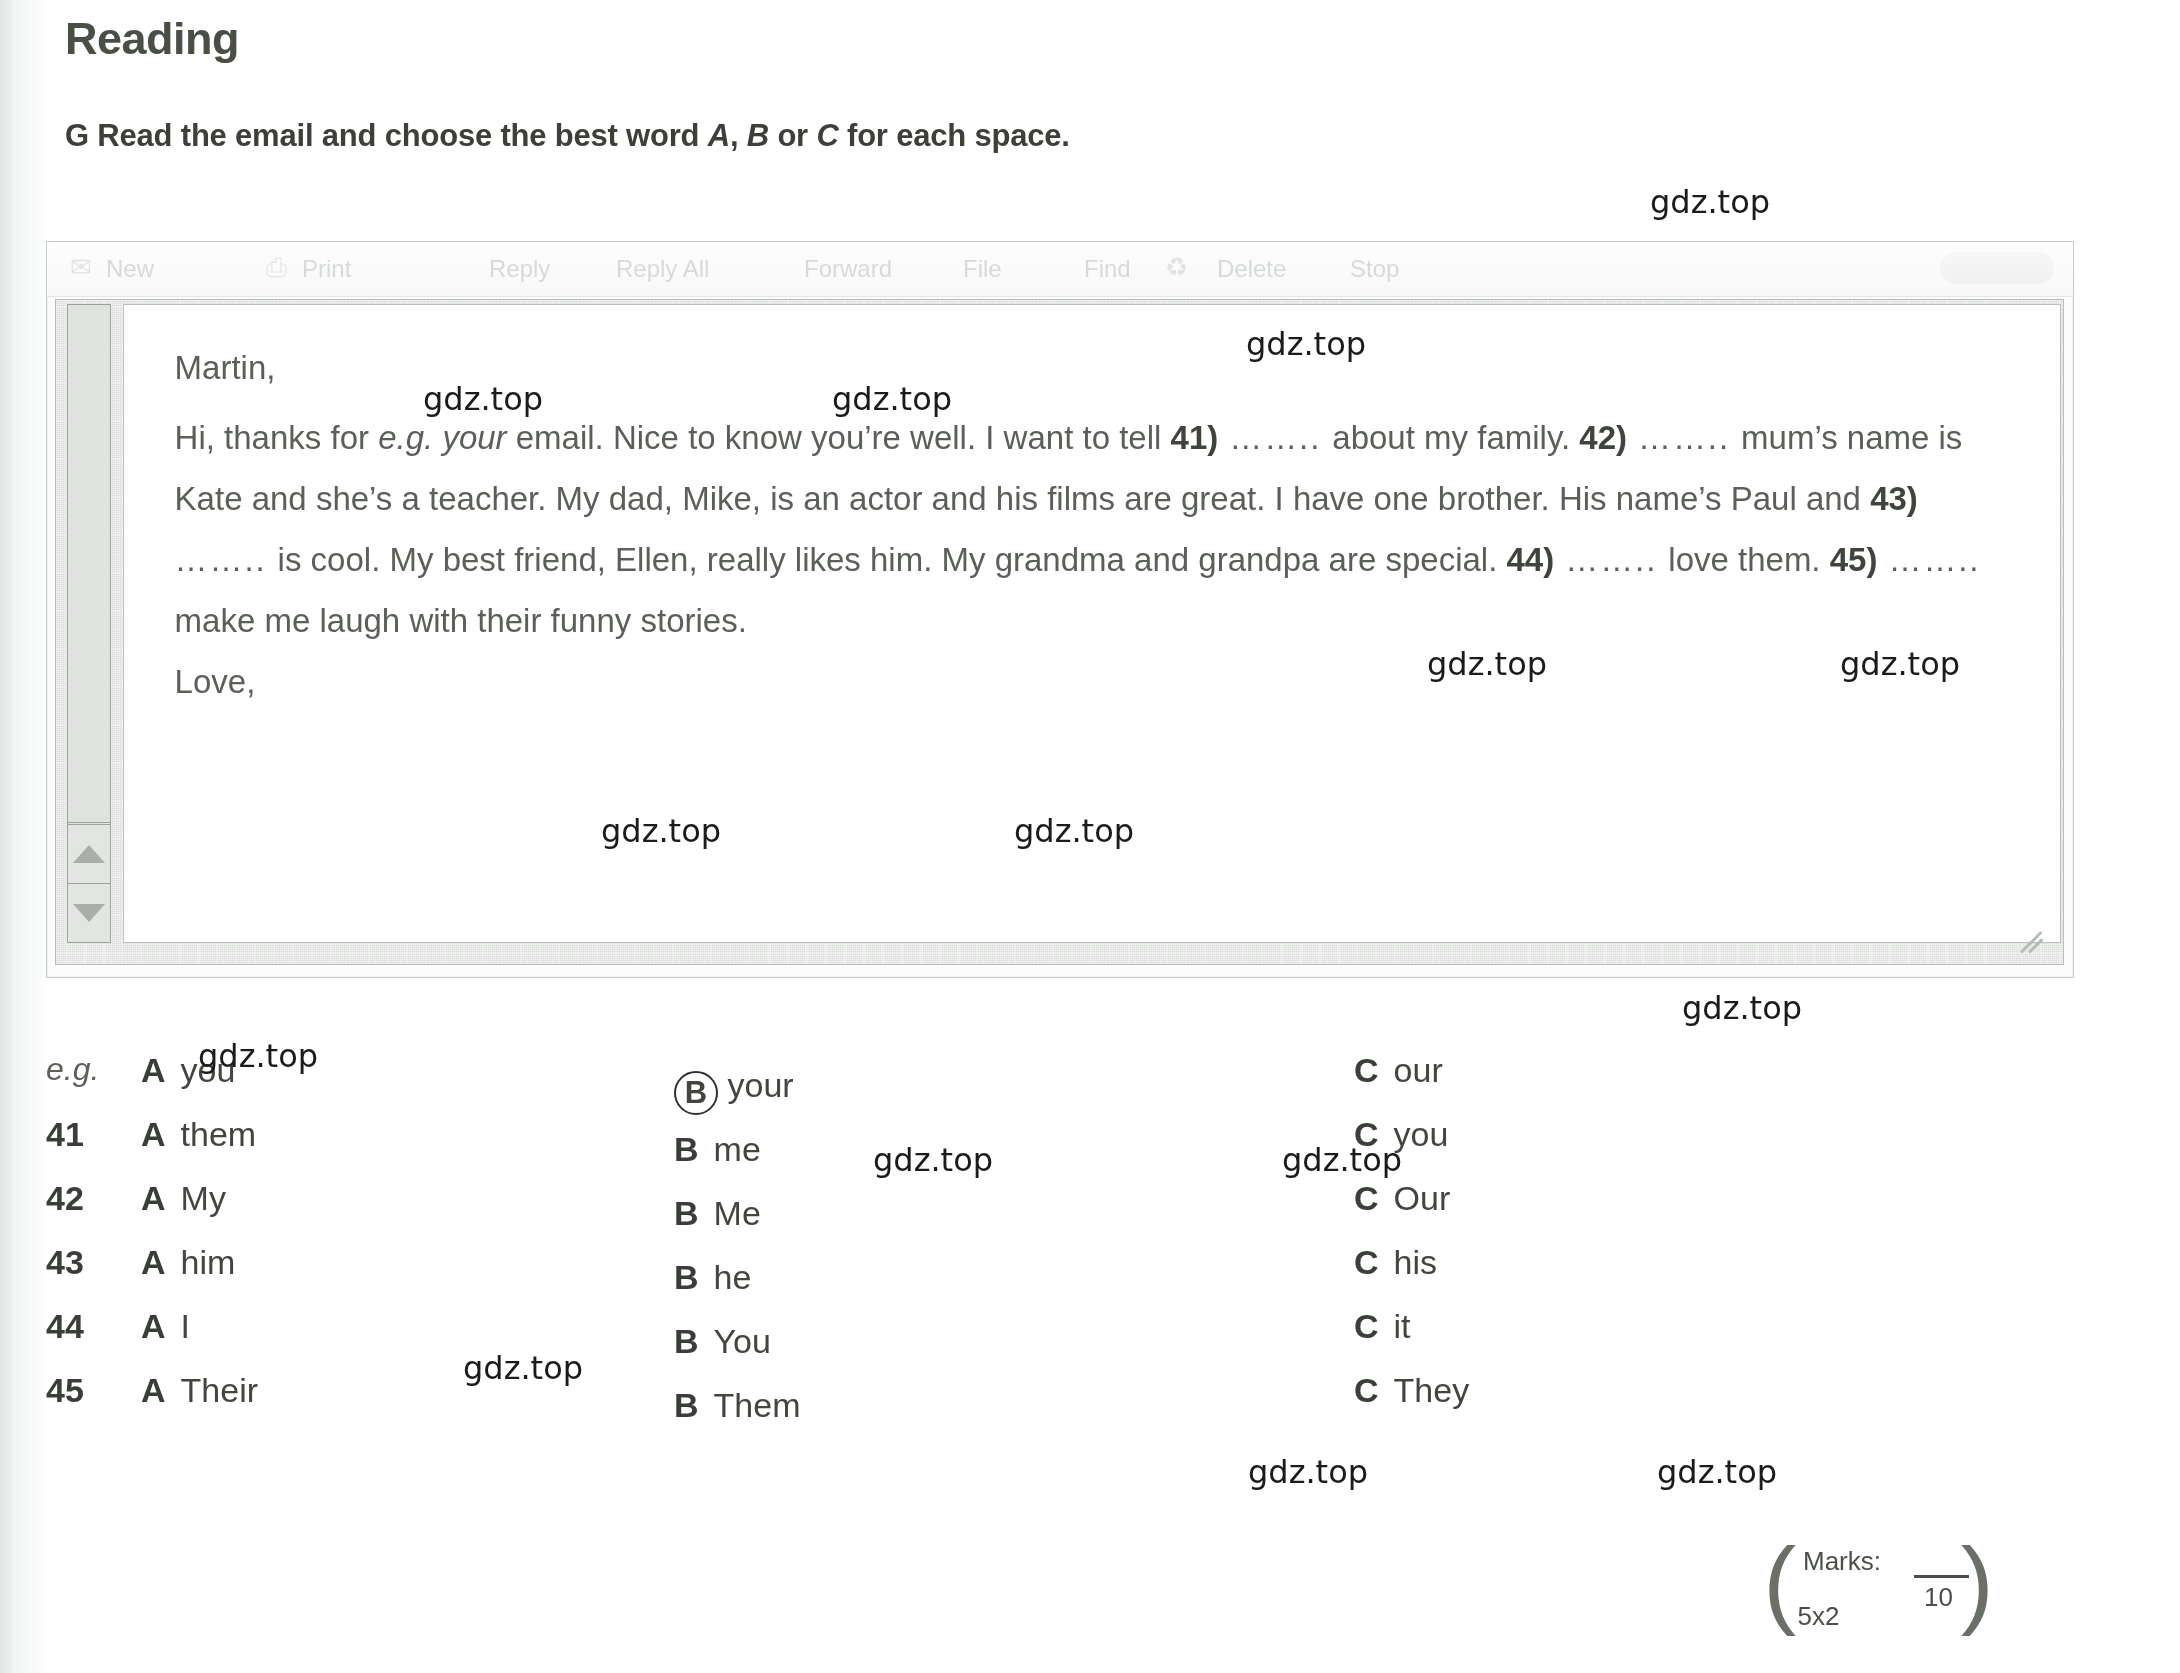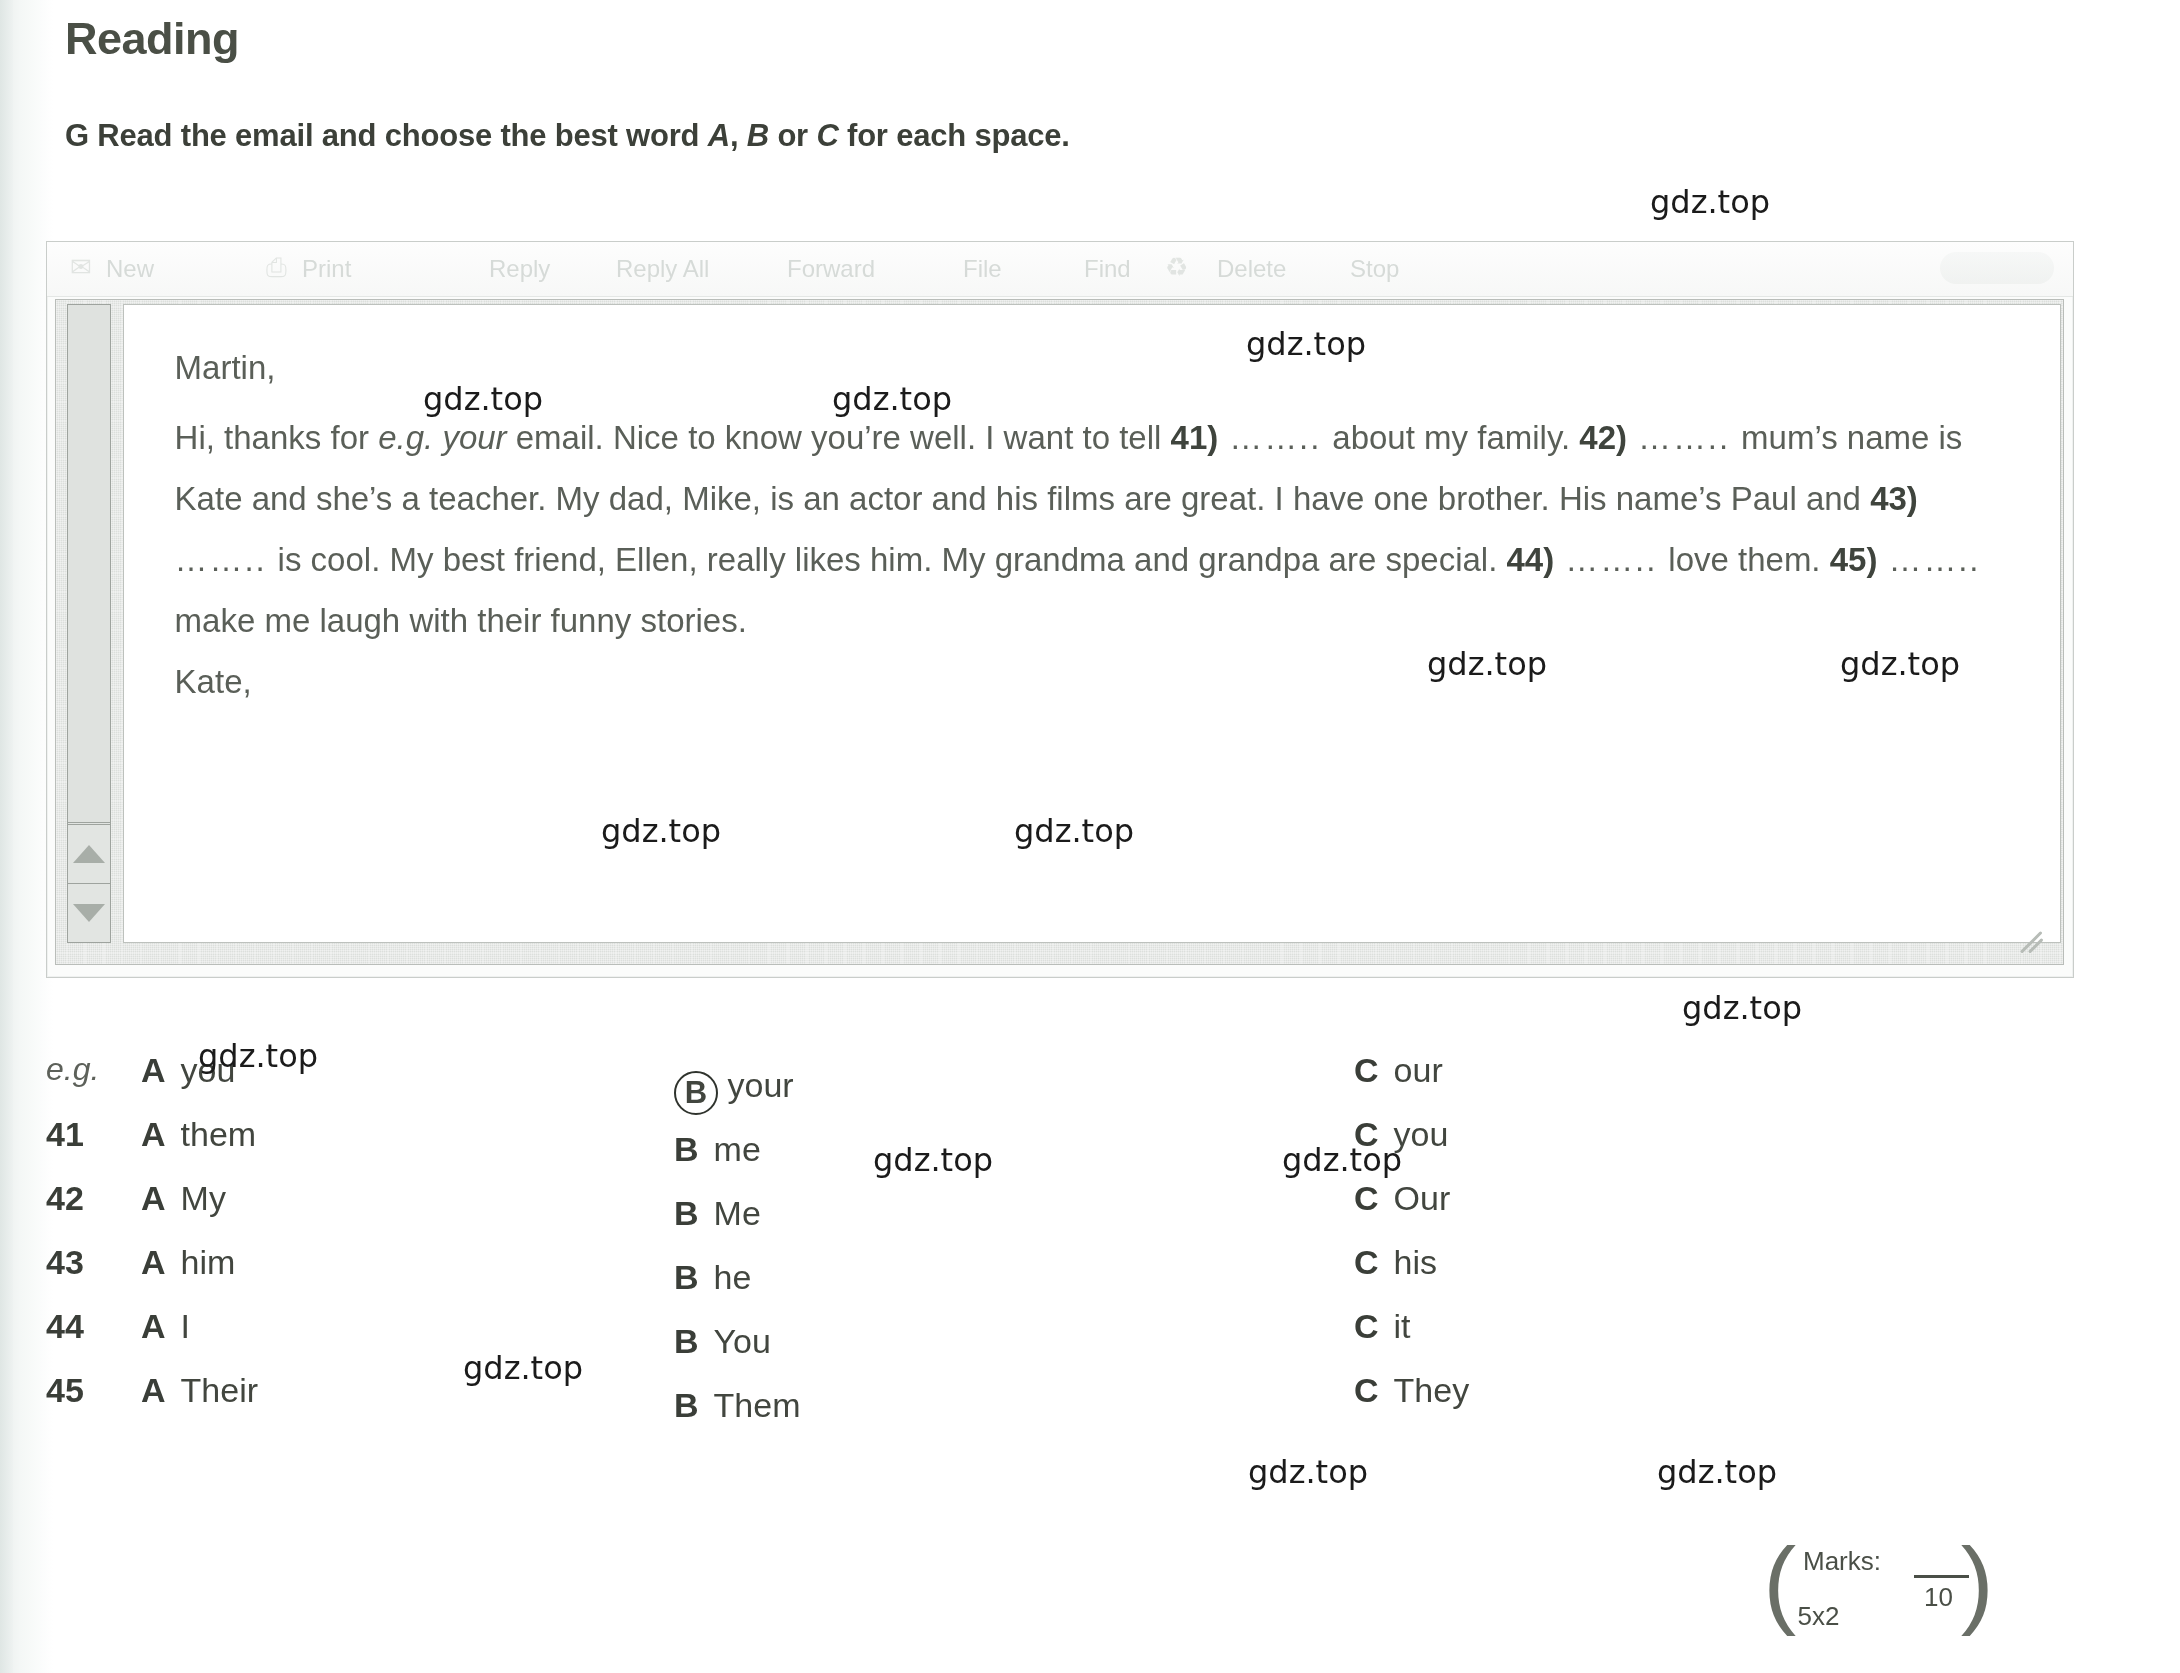--- a/index.html
+++ b/index.html
@@ -199,21 +199,21 @@
 
 <div id="email-window">
 
   <div id="email-toolbar">
     <div class="tb-glyph" style="left:23px;">✉</div>
     <div class="tb-item" style="left:59px;">New</div>
     <div class="tb-glyph" style="left:219px;">⎙</div>
     <div class="tb-item" style="left:255px;">Print</div>
     <div class="tb-item" style="left:442px;">Reply</div>
     <div class="tb-item" style="left:569px;">Reply All</div>
-    <div class="tb-item" style="left:740px;">Forward</div>
+    <div class="tb-item" style="left:757px;">Forward</div>
     <div class="tb-item" style="left:916px;">File</div>
     <div class="tb-item" style="left:1037px;">Find</div>
     <div class="tb-glyph" style="left:1118px;">♻</div>
     <div class="tb-item" style="left:1170px;">Delete</div>
     <div class="tb-item" style="left:1303px;">Stop</div>
     <div id="tb-logo"></div>
   </div>
 
   <div id="email-inner">
 
@@ -223,21 +223,21 @@
         <span class="arrow-up"></span>
       </div>
       <div class="scroll-btn" id="scroll-down">
         <span class="arrow-down"></span>
       </div>
     </div>
 
     <div id="email-body">
       <p class="salutation">Martin,</p>
       <p><span>Hi, thanks for </span><span class="eg">e.g. your</span><span> email. Nice to know you’re well. I want to tell </span><span class="bnum">41)</span><span class="gap"> …….. </span><span>about my family. </span><span class="bnum">42)</span><span class="gap"> …….. </span><span>mum’s name is Kate and she’s a teacher. My dad, Mike, is an actor and his films are great. I have one brother. His name’s Paul and </span><span class="bnum">43)</span><span class="gap"> …….. </span><span>is cool. My best friend, Ellen, really likes him. My grandma and grandpa are special. </span><span class="bnum">44)</span><span class="gap"> …….. </span><span>love them. </span><span class="bnum">45)</span><span class="gap"> …….. </span><span>make me laugh with their funny stories.</span></p>
-      <p>Kate,</p>
+      <p>Love,</p>
     </div>
 
     <div id="resize-grip">
       <span></span>
         <span></span>
     </div>
   </div>
 </div>
 
 <div id="answers">

